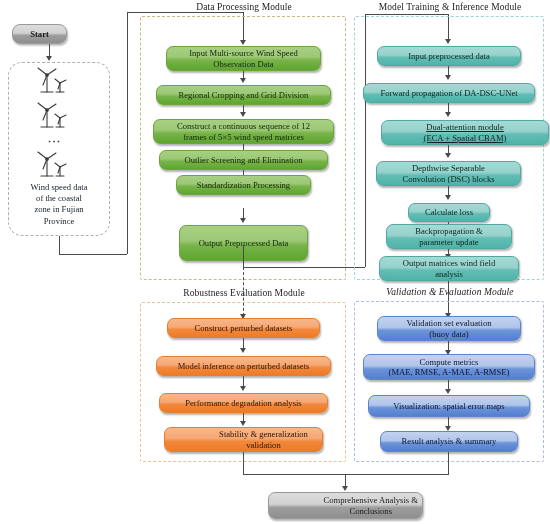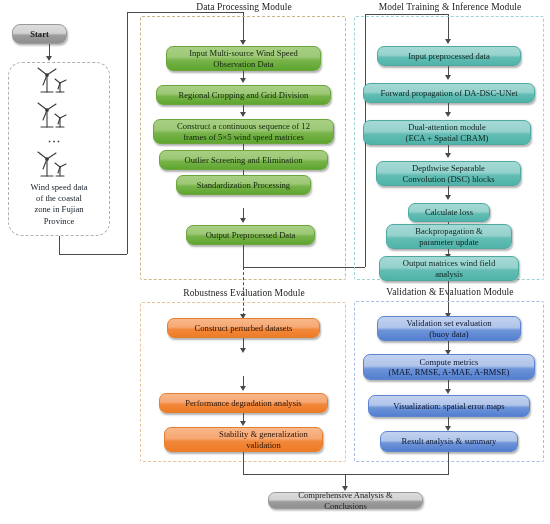--- a/index.html
+++ b/index.html
@@ -248,21 +248,21 @@
   </div>
   <div class="vline" style="left:243px; top:170px; height:12px;"></div>
   <div class="arrowhead" style="left:240px; top:180px;"></div>
 
   <div class="node green" style="left:176px; top:175px; width:135px; height:20px;">
     <span>Standardization Processing</span>
   </div>
   <div class="vline" style="left:243px; top:208px; height:12px;"></div>
   <div class="arrowhead" style="left:240px; top:218px;"></div>
 
-  <div class="node green" style="left:179px; top:225px; width:129px; height:20px;margin-left:7px;">
+  <div class="node green" style="left:179px; top:225px; width:129px; height:36px;">
     <span>Output Preprocessed Data</span>
   </div>
 
   <div class="vline" style="left:243px; top:245px; height:22px;"></div>
   <div class="hline" style="left:243px; top:267px; width:122px;"></div>
   <div class="vline" style="left:365px; top:14px; height:253px;"></div>
   <div class="hline" style="left:365px; top:14px; width:83px;"></div>
   <div class="vline" style="left:448px; top:14px; height:27px;"></div>
   <div class="arrowhead" style="left:445px; top:39px;"></div>
 
@@ -279,21 +279,21 @@
   </div>
   <div class="vline" style="left:448px; top:66px; height:11px;"></div>
   <div class="arrowhead" style="left:445px; top:75px;"></div>
 
   <div class="node teal" style="left:363px; top:83px; width:172px; height:20px;">
     <span>Forward propagation of DA-DSC-UNet</span>
   </div>
   <div class="vline" style="left:448px; top:103px; height:11px;"></div>
   <div class="arrowhead" style="left:445px; top:112px;"></div>
 
-  <div class="node teal" style="left:363px; top:120px; width:168px; height:25px;">
+  <div class="node teal" style="left:381px; top:120px; width:168px; height:25px;text-decoration:underline;">
     <div>
       <div>Dual-attention module</div>
       <div>(ECA + Spatial CBAM)</div>
     </div>
   </div>
   <div class="vline" style="left:448px; top:145px; height:10px;"></div>
   <div class="arrowhead" style="left:445px; top:153px;"></div>
 
   <div class="node teal" style="left:376px; top:161px; width:145px; height:25px;">
     <div>
@@ -333,37 +333,40 @@
     <span>Robustness Evaluation Module</span>
   </div>
   <div class="module-frame orange" style="left:140px; top:302px; width:206px; height:160px;"></div>
 
   <div class="node orange" style="left:167px; top:318px; width:153px; height:20px;">
     <span>Construct perturbed datasets</span>
   </div>
   <div class="vline" style="left:243px; top:338px; height:12px;"></div>
   <div class="arrowhead" style="left:240px; top:348px;"></div>
 
+  <div class="node orange" style="left:156px; top:356px; width:175px; height:20px;">
+    <span>Model inference on perturbed datasets</span>
+  </div>
   <div class="vline" style="left:243px; top:376px; height:12px;"></div>
   <div class="arrowhead" style="left:240px; top:386px;"></div>
 
   <div class="node orange" style="left:159px; top:393px; width:169px; height:20px;">
     <span>Performance degradation analysis</span>
   </div>
   <div class="vline" style="left:243px; top:413px; height:10px;"></div>
   <div class="arrowhead" style="left:240px; top:421px;"></div>
 
   <div class="node orange" style="left:164px; top:427px; width:159px; height:25px;padding-left:44px;">
     <div>
       <div>Stability &amp; generalization</div>
       <div>validation</div>
     </div>
   </div>
 
-  <div class="module-title" style="left:355px; top:287px; width:190px;">
+  <div class="module-title" style="left:355px; top:287px; width:190px;font-style:italic;">
     <span>Validation &amp; Evaluation Module</span>
   </div>
   <div class="module-frame blue" style="left:354px; top:301px; width:190px; height:161px;"></div>
 
   <div class="node blue" style="left:377px; top:316px; width:144px; height:25px;">
     <div>
       <div>Validation set evaluation</div>
       <div>(buoy data)</div>
     </div>
   </div>
@@ -388,20 +391,20 @@
   <div class="node blue" style="left:380px; top:431px; width:138px; height:21px;">
     <span>Result analysis &amp; summary</span>
   </div>
 
   <div class="vline" style="left:243px; top:452px; height:22px;"></div>
   <div class="vline" style="left:448px; top:452px; height:22px;"></div>
   <div class="hline" style="left:243px; top:474px; width:206px;"></div>
   <div class="vline" style="left:345px; top:474px; height:14px;"></div>
   <div class="arrowhead" style="left:342px; top:486px;"></div>
 
-  <div class="node grey" style="left:268px; top:492px; width:155px; height:17px; font-weight:normal;">
+  <div class="node grey" style="left:268px; top:492px; width:155px; height:27px; font-weight:normal;justify-content:flex-end;">
     <div>
       <div>Comprehensive Analysis &amp;</div>
       <div>Conclusions</div>
     </div>
   </div>
 
 </div>
 
 </body></html>

